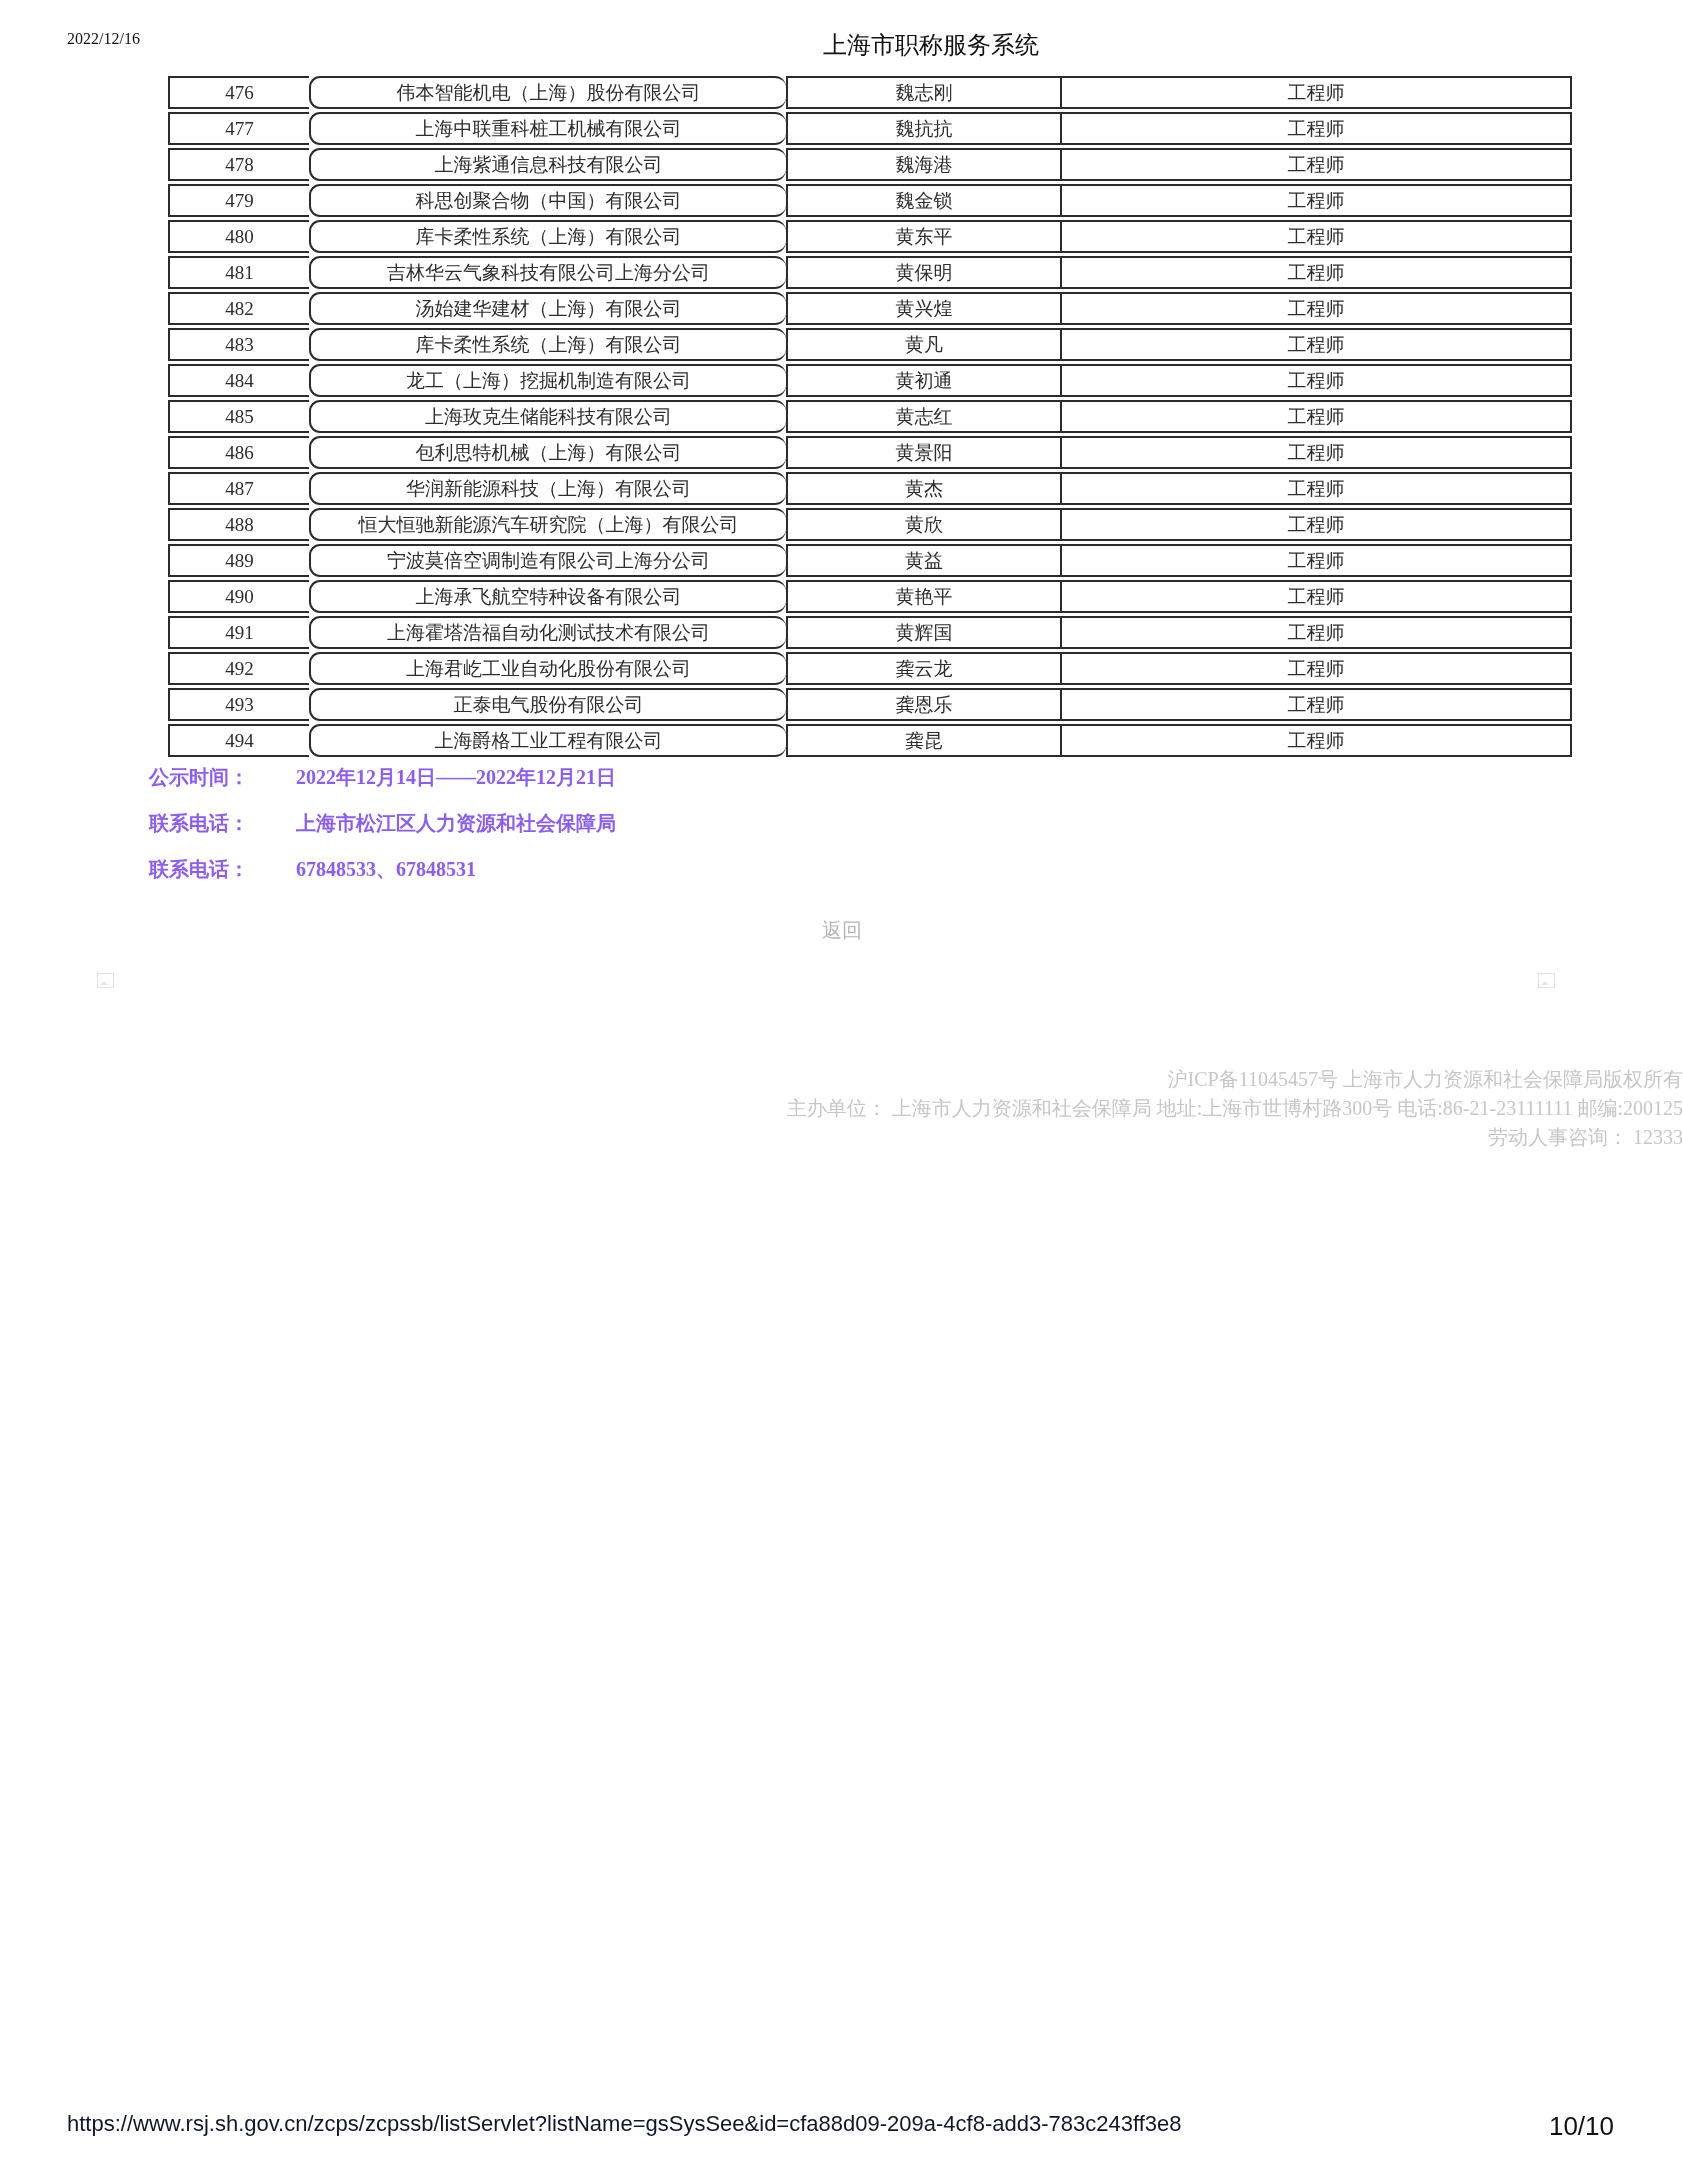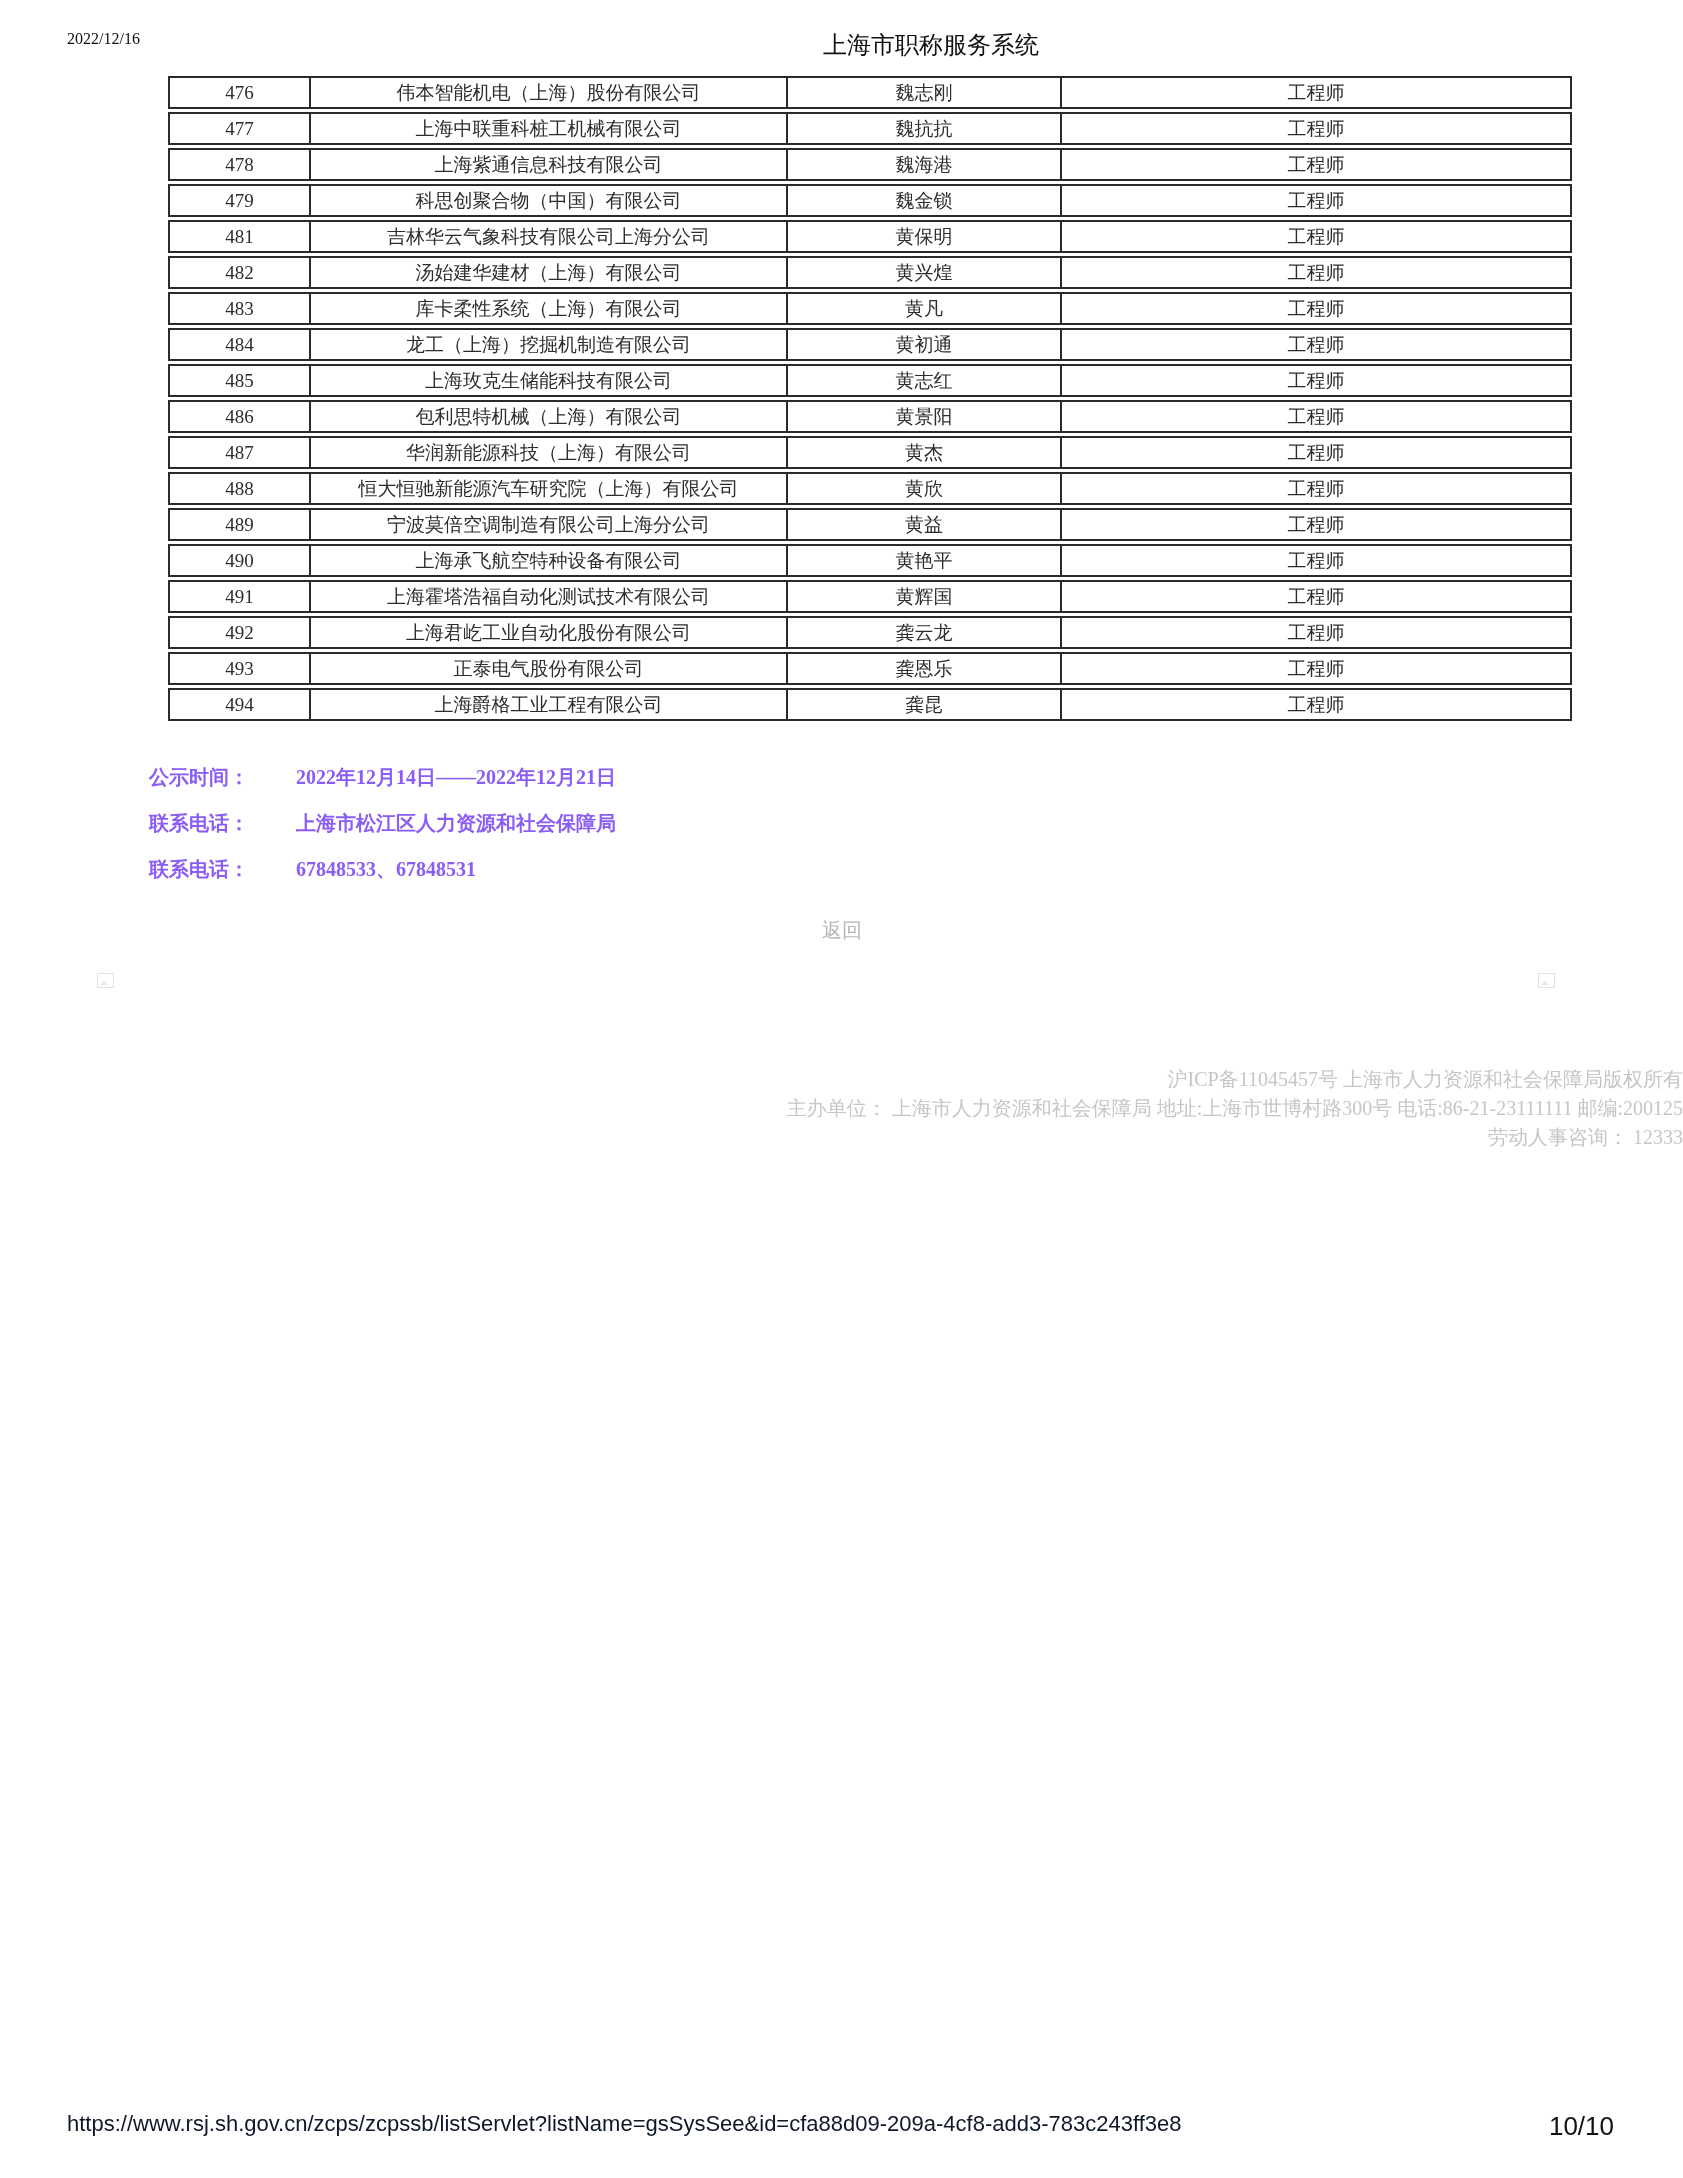--- a/index.html
+++ b/index.html
@@ -44,21 +44,21 @@
     vertical-align: middle;
     border-top: 2px solid #2b2b2b;
     border-bottom: 2px solid #2b2b2b;
     border-left: 2px solid #2b2b2b;
     padding: 0 4px;
     white-space: nowrap;
     overflow: hidden;
   }
   .records-table td:last-child { border-right: 2px solid #2b2b2b; text-align: center; }
   .records-table .c0 { width: 131px; }
-  .records-table .c1 { width: 467px; }
+  .records-table .c1 { width: 467px; border-radius: 11px; }
   .records-table .c2 { width: 264px; }
   .records-table .c3 { width: 500px; }
 
   
   .notice {
     position: absolute; left: 149px; top: 764px;
     font-family: "Liberation Serif", "DejaVu Serif", serif;
     font-size: 20px; color: #8b5cf6; font-weight: bold;
   }
   .notice-row { display: flex; margin-bottom: 19px; }
@@ -137,20 +137,26 @@
         <tr>
           <td class="c0">478</td>
           <td class="c1">上海紫通信息科技有限公司</td>
           <td class="c2">魏海港</td>
           <td class="c3">工程师</td>
         </tr>
         <tr>
           <td class="c0">479</td>
           <td class="c1">科思创聚合物（中国）有限公司</td>
           <td class="c2">魏金锁</td>
+          <td class="c3">工程师</td>
+        </tr>
+        <tr>
+          <td class="c0">480</td>
+          <td class="c1">库卡柔性系统（上海）有限公司</td>
+          <td class="c2">黄东平</td>
           <td class="c3">工程师</td>
         </tr>
         <tr>
           <td class="c0">481</td>
           <td class="c1">吉林华云气象科技有限公司上海分公司</td>
           <td class="c2">黄保明</td>
           <td class="c3">工程师</td>
         </tr>
         <tr>
           <td class="c0">482</td>

